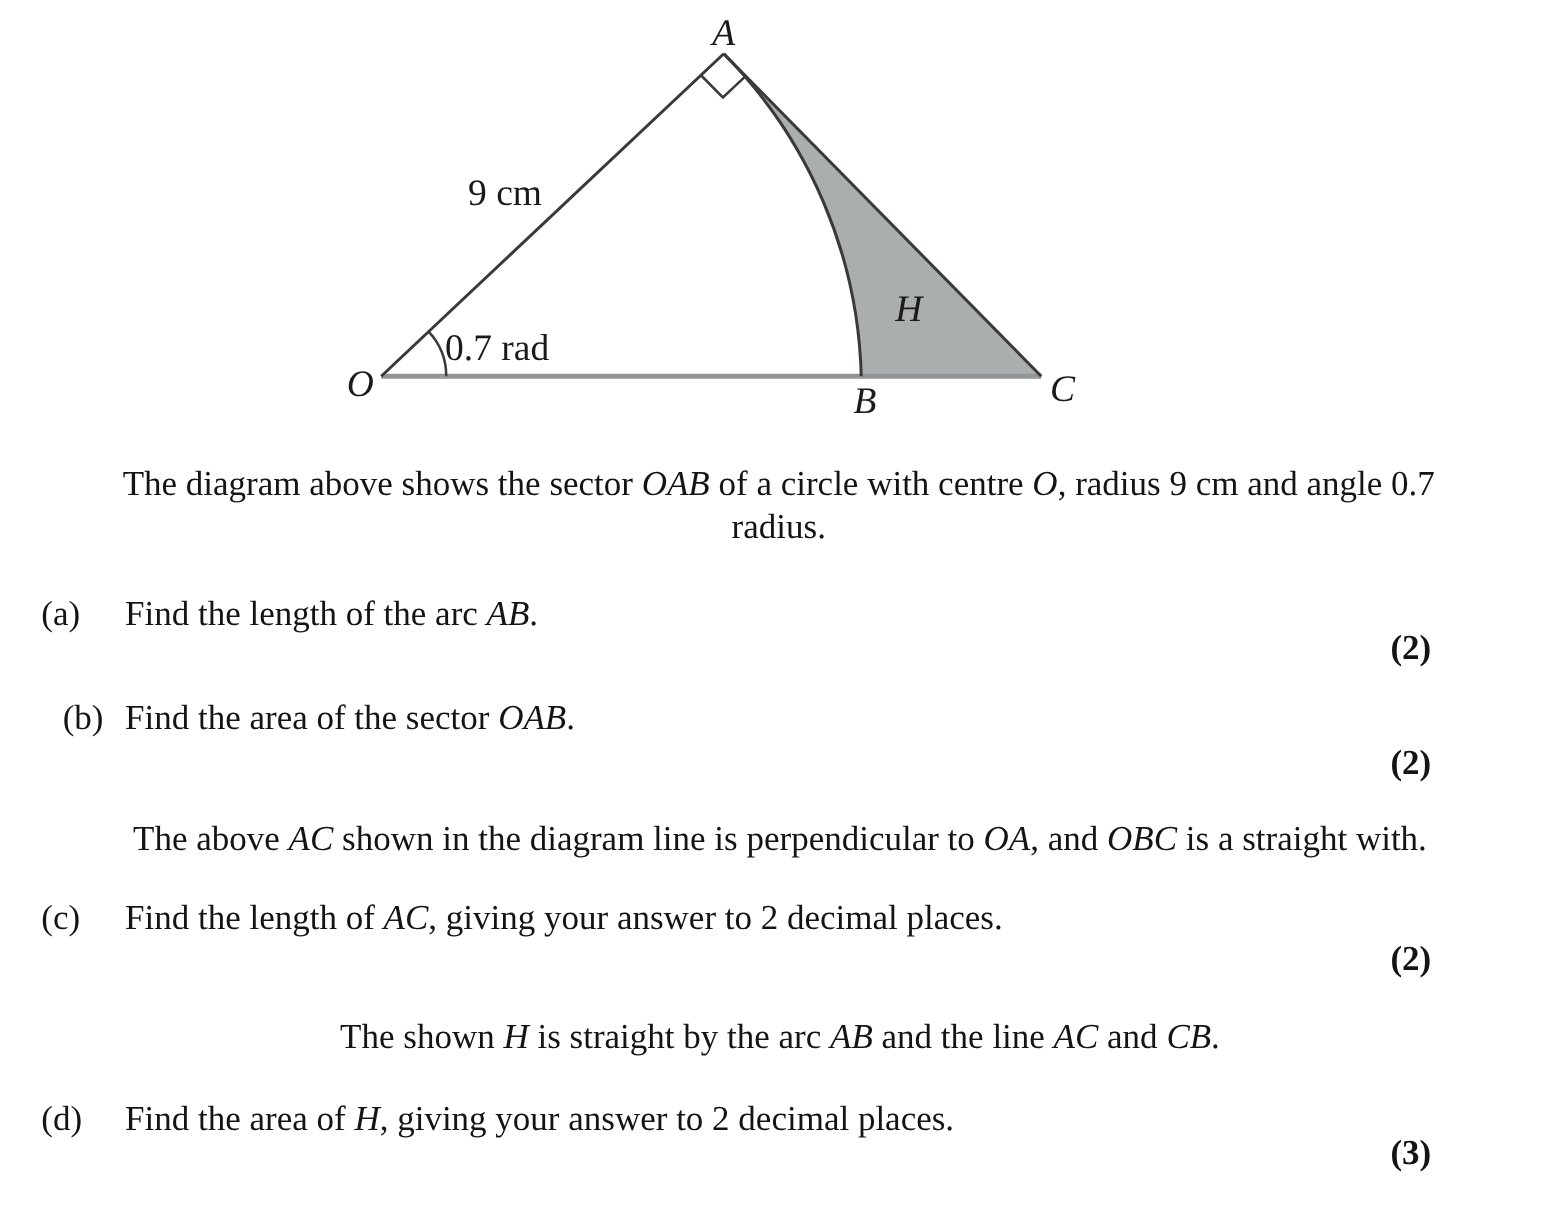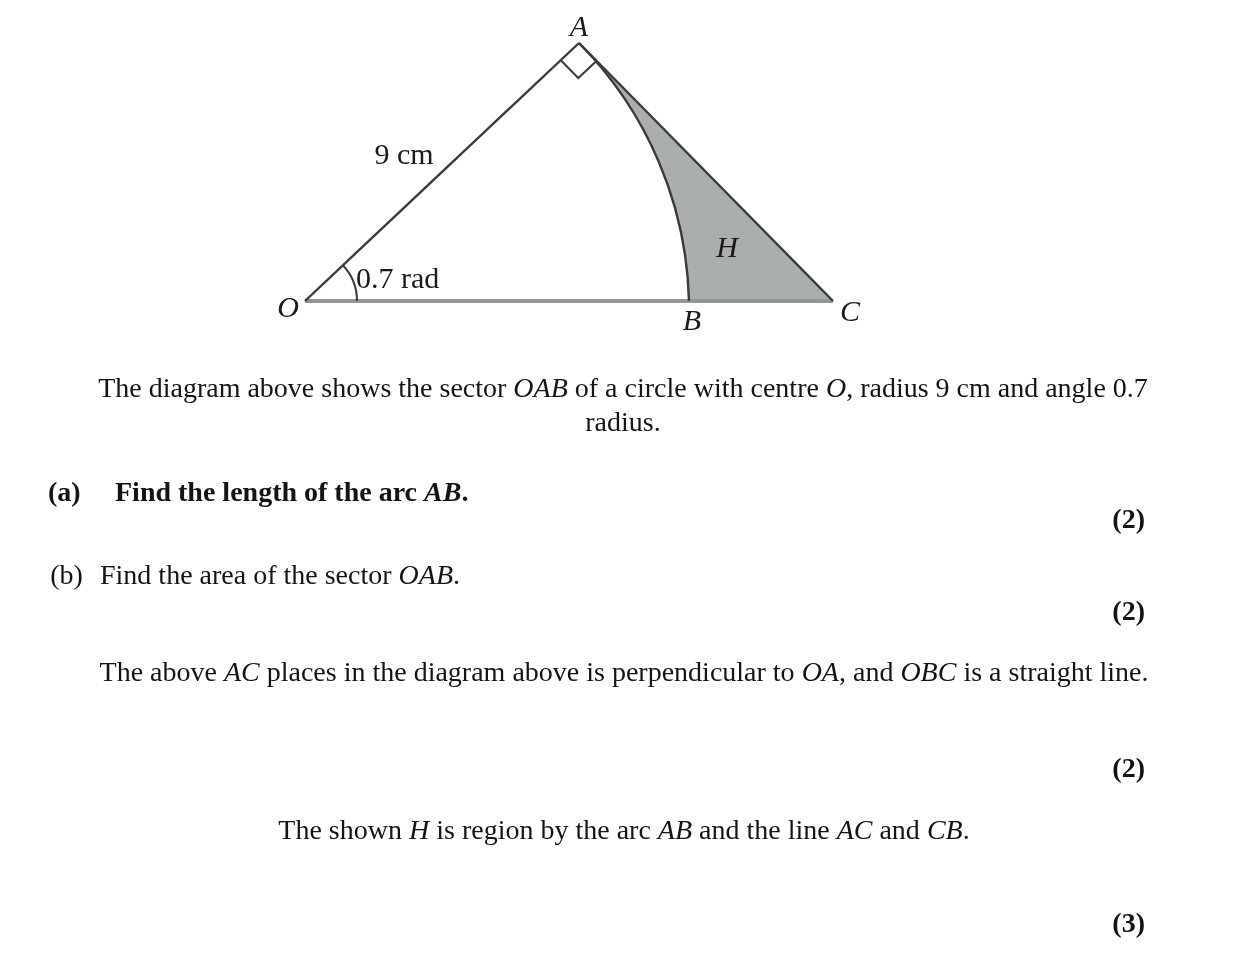--- a/index.html
+++ b/index.html
@@ -66,31 +66,37 @@
     <text x="840" y="321" text-anchor="start" class="lbl-italic">C</text>
 
     <text x="727" y="257" text-anchor="middle" class="lbl-italic">H</text>
 
     <text x="404" y="164" text-anchor="middle">9 cm</text>
     <text x="356" y="288" text-anchor="start">0.7 rad</text>
   </svg>
 
   <div class="para" style="left:18px; top:371px;"><span>The diagram above shows the sector </span><span class="it">OAB</span><span> of a circle with centre </span><span class="it">O</span><span>, radius 9 cm and angle 0.7</span><br><span>radius.</span></div>
 
-  <div class="q" style="left:48px; top:475px;font-weight:bold;">
+  <div class="q" style="left:33px; top:475px;">
     <span class="qlabel">(a)</span><span><span>Find the length of the arc </span><span class="it">AB</span><span>.</span></span>
   </div>
   <div class="marks" style="top:503px;">(2)</div>
 
   <div class="q" style="left:33px; top:558px;text-align:center;">
     <span class="qlabel">(b)</span><span><span>Find the area of the sector </span><span class="it">OAB</span><span>.</span></span>
   </div>
   <div class="marks" style="top:595px;">(2)</div>
 
-  <div class="para" style="left:19px; top:655px;"><span>The above </span><span class="it">AC</span><span> places in the diagram above is perpendicular to </span><span class="it">OA</span><span>, and </span><span class="it">OBC</span><span> is a straight line.</span></div>
+  <div class="para" style="left:19px; top:655px;"><span>The above </span><span class="it">AC</span><span> shown in the diagram line is perpendicular to </span><span class="it">OA</span><span>, and </span><span class="it">OBC</span><span> is a straight with.</span></div>
 
+  <div class="q" style="left:33px; top:718px;">
+    <span class="qlabel">(c)</span><span><span>Find the length of </span><span class="it">AC</span><span>, giving your answer to 2 decimal places.</span></span>
+  </div>
   <div class="marks" style="top:752px;">(2)</div>
 
-  <div class="para" style="left:19px; top:813px;"><span>The shown </span><span class="it">H</span><span> is region by the arc </span><span class="it">AB</span><span> and the line </span><span class="it">AC</span><span> and </span><span class="it">CB</span><span>.</span></div>
+  <div class="para" style="left:19px; top:813px;"><span>The shown </span><span class="it">H</span><span> is straight by the arc </span><span class="it">AB</span><span> and the line </span><span class="it">AC</span><span> and </span><span class="it">CB</span><span>.</span></div>
 
+  <div class="q" style="left:33px; top:879px;">
+    <span class="qlabel">(d)</span><span><span>Find the area of </span><span class="it">H</span><span>, giving your answer to 2 decimal places.</span></span>
+  </div>
   <div class="marks" style="top:907px;">(3)</div>
 
 </div>
 
 </body></html>

